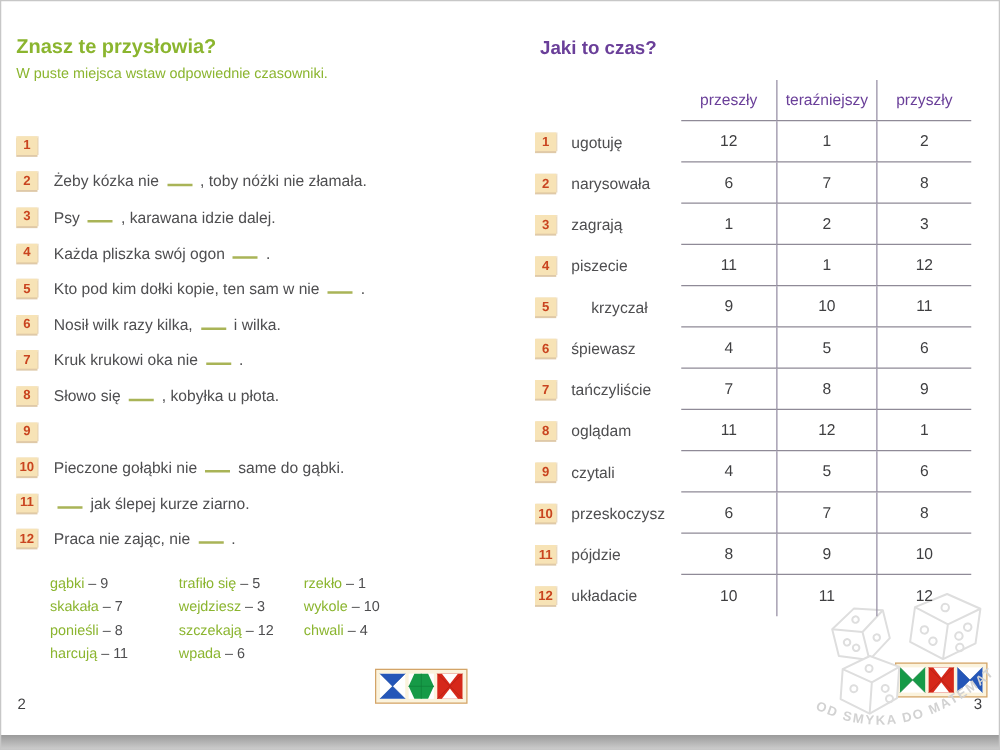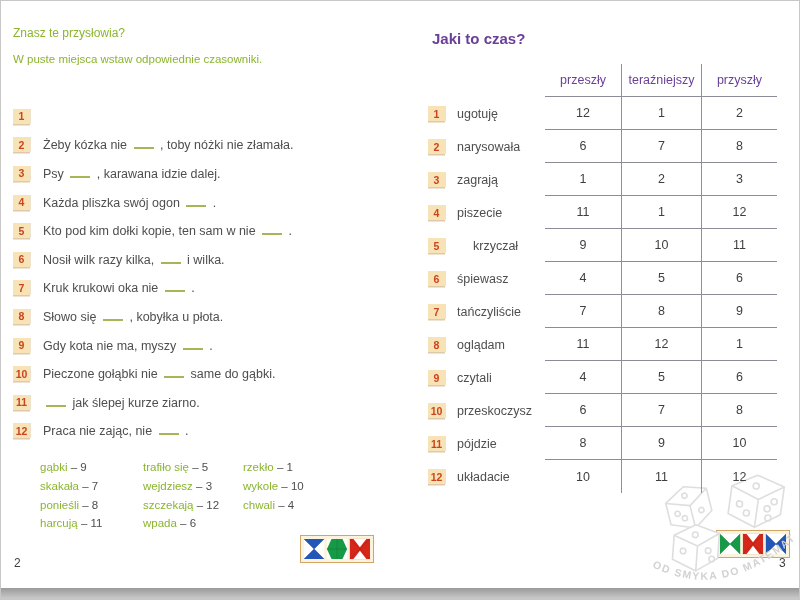--- a/index.html
+++ b/index.html
@@ -3,21 +3,21 @@
 <meta charset="utf-8">
 <style>
   html,body{margin:0;padding:0}
   body{width:800px;height:600px;position:relative;background:#ffffff;
        font-family:"Liberation Sans",sans-serif;overflow:hidden}
   .frame{position:absolute;inset:0;border:1px solid #c7c7c7;pointer-events:none;z-index:9}
   .bottom-edge{position:absolute;left:0;right:0;bottom:0;height:12px;
        background:linear-gradient(#9a9a9a,#cfcfcf);z-index:8}
 
   
-  .lp-title{position:absolute;left:13px;top:18px;font-size:12px;font-weight:normal;color:#8bb52f}
+  .lp-title{position:absolute;left:13px;top:18px;font-size:16px;font-weight:bold;color:#8bb52f}
   .lp-sub{position:absolute;left:13px;top:41px;font-size:11.5px;color:#8bb52f}
   .proverb-list{position:absolute;left:13px;top:102px;width:385px}
   .item{display:flex;align-items:center;height:28.6px}
   .badge{width:17px;height:15px;flex:none;background:#f7e3b6;color:#c9441f;
          font-size:10.5px;font-weight:bold;display:flex;align-items:center;justify-content:center;
          box-shadow:0 1.5px 0 rgba(196,156,96,.55),1px 0 0 rgba(196,156,96,.3)}
   .item .badge{margin-right:13px}
   .item-text{font-size:12.5px;color:#4e4e50;white-space:nowrap}
   .blank{display:inline-block;width:20px;height:10px;border-bottom:2px solid #a9b457;margin:0 3px}
 
@@ -84,21 +84,20 @@
     <div class="item">
       <div class="badge">7</div>
       <div class="item-text">Kruk krukowi oka nie <div class="blank"></div> .</div>
     </div>
     <div class="item">
       <div class="badge">8</div>
       <div class="item-text">Słowo się <div class="blank"></div> , kobyłka u płota.</div>
     </div>
     <div class="item">
       <div class="badge">9</div>
-      <div class="item-text">Gdy kota nie ma, myszy <div class="blank"></div> .</div>
     </div>
     <div class="item">
       <div class="badge">10</div>
       <div class="item-text">Pieczone gołąbki nie <div class="blank"></div> same do gąbki.</div>
     </div>
     <div class="item">
       <div class="badge">11</div>
       <div class="item-text"><div class="blank"></div> jak ślepej kurze ziarno.</div>
     </div>
     <div class="item">

